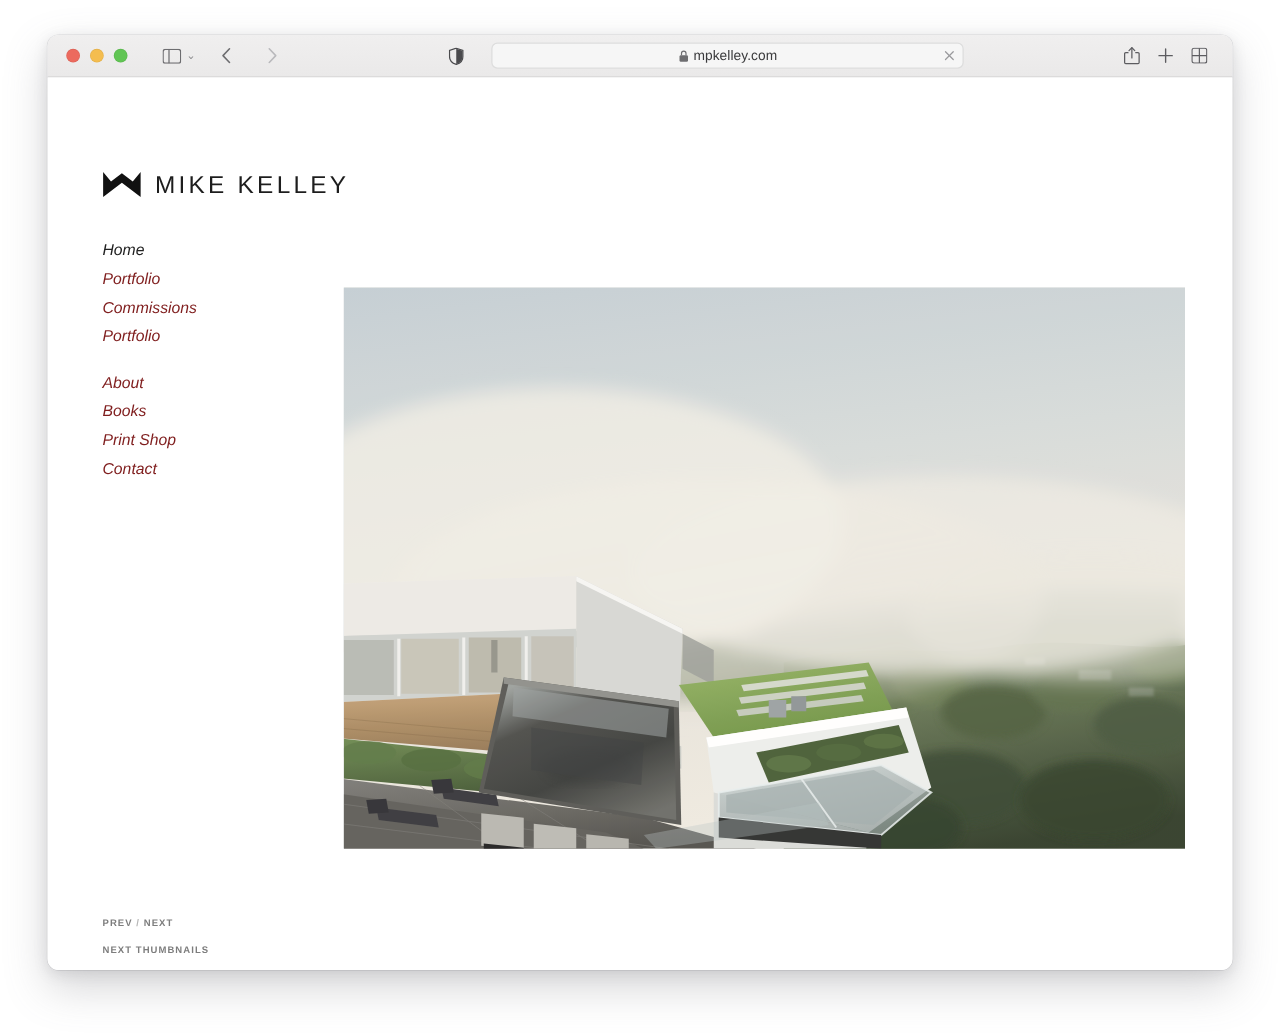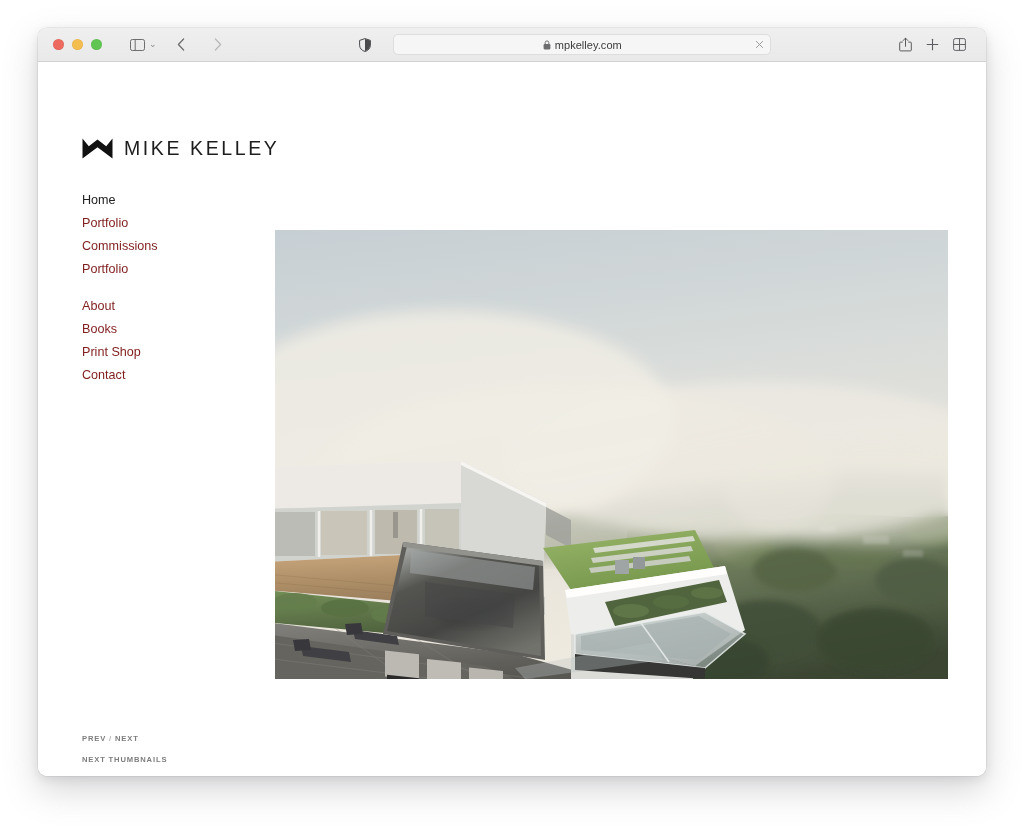--- a/index.html
+++ b/index.html
@@ -100,38 +100,38 @@
     position: relative;
     width: 100%;
     height: 714px;
     background: #ffffff;
   }
 
   .site-header {
     position: absolute;
     left: 44px; top: 75px;
     display: flex;
-    align-items: center;
     gap: 11px;
   }
   .logo-mark { width: 31px; height: 21px; display:block; }
   .logo-text {
     font-size: 19.5px;
     letter-spacing: 2.6px;
     color: #1d1d1d;
     font-weight: 400;
     font-family: "Liberation Sans", sans-serif;
     white-space: nowrap;
   }
 
   .site-nav {
     position: absolute;
     left: 44px; top: 127px;
     display: flex;
     flex-direction: column;
+    font-style: italic;
   }
   .nav-item {
     font-size: 12.6px;
     color: #7f1d1d;
     line-height: 23px;
     white-space: nowrap;
     font-family: "Liberation Sans", sans-serif;
   }
   .nav-item.active { color: #222222; }
   .nav-gap { height: 14px; }

